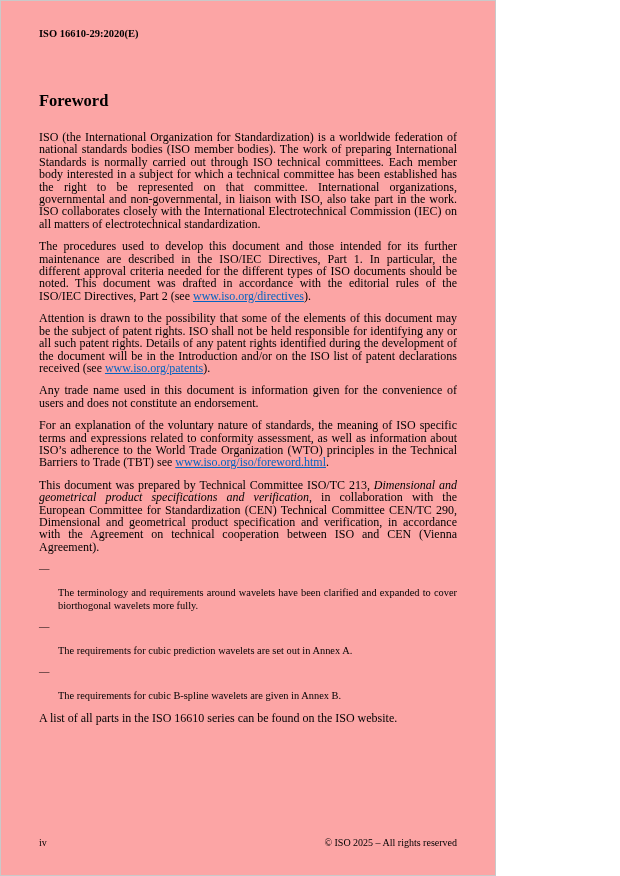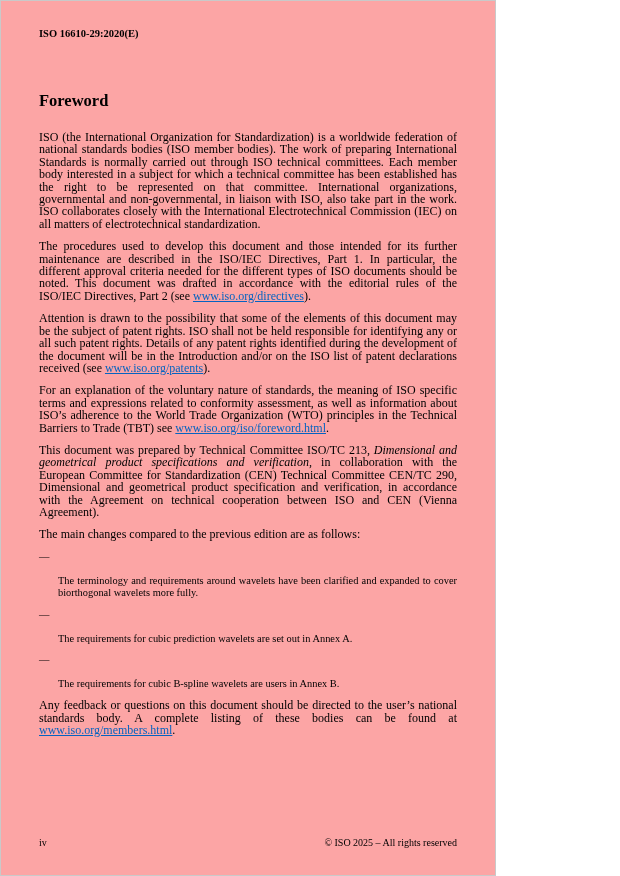--- a/index.html
+++ b/index.html
@@ -89,36 +89,36 @@
   <div class="header">
     <span>ISO 16610-29:2020(E)</span>
   </div>
 
   <div class="content">
     <h1 class="title">Foreword</h1>
     <div id="doc-content">
         <div class="para"><span>ISO (the International Organization for Standardization) is a worldwide federation of national standards bodies (ISO member bodies). The work of preparing International Standards is normally carried out through ISO technical committees. Each member body interested in a subject for which a technical committee has been established has the right to be represented on that committee. International organizations, governmental and non-governmental, in liaison with ISO, also take part in the work. ISO collaborates closely with the International Electrotechnical Commission (IEC) on all matters of electrotechnical standardization.</span></div>
         <div class="para"><span>The procedures used to develop this document and those intended for its further maintenance are described in the ISO/IEC Directives, Part 1. In particular, the different approval criteria needed for the different types of ISO documents should be noted. This document was drafted in accordance with the editorial rules of the ISO/IEC Directives, Part 2 (see </span><a class="doc-link" href="#">www.iso.org/directives</a><span>).</span></div>
         <div class="para"><span>Attention is drawn to the possibility that some of the elements of this document may be the subject of patent rights. ISO shall not be held responsible for identifying any or all such patent rights. Details of any patent rights identified during the development of the document will be in the Introduction and/or on the ISO list of patent declarations received (see </span><a class="doc-link" href="#">www.iso.org/patents</a><span>).</span></div>
+        <div class="para"><span>Any trade name used in this document is information given for the convenience of users and does not constitute an endorsement.</span></div>
         <div class="para"><span>For an explanation of the voluntary nature of standards, the meaning of ISO specific terms and expressions related to conformity assessment, as well as information about ISO’s adherence to the World Trade Organization (WTO) principles in the Technical Barriers to Trade (TBT) see </span><a class="doc-link" href="#">www.iso.org/iso/foreword.html</a><span>.</span></div>
         <div class="para"><span>This document was prepared by Technical Committee ISO/TC 213, </span><span class="italic">Dimensional and geometrical product specifications and verification</span><span>, in collaboration with the European Committee for Standardization (CEN) Technical Committee CEN/TC 290, Dimensional and geometrical product specification and verification, in accordance with the Agreement on technical cooperation between ISO and CEN (Vienna Agreement).</span></div>
-        <div class="para"><span>The main changes compared to the previous edition are as follows:</span></div>
         <div class="bullet">
           <span class="dash">—</span>
           <span class="bullet-text"><span>The terminology and requirements around wavelets have been clarified and expanded to cover biorthogonal wavelets more fully.</span></span>
         </div>
         <div class="bullet">
           <span class="dash">—</span>
           <span class="bullet-text"><span>The requirements for cubic prediction wavelets are set out in Annex A.</span></span>
         </div>
         <div class="bullet">
           <span class="dash">—</span>
-          <span class="bullet-text"><span>The requirements for cubic B-spline wavelets are users in Annex B.</span></span>
+          <span class="bullet-text"><span>The requirements for cubic B-spline wavelets are given in Annex B.</span></span>
         </div>
-        <div class="para"><span>Any feedback or questions on this document should be directed to the user’s national standards body. A complete listing of these bodies can be found at </span><a class="doc-link" href="#">www.iso.org/members.html</a><span>.</span></div>
+        <div class="para"><span>A list of all parts in the ISO 16610 series can be found on the ISO website.</span></div>
       </div>
   </div>
 
   <div class="footer">
     <span>iv</span>
     <span>© ISO 2025 – All rights reserved</span>
   </div>
 
 </div>
 

